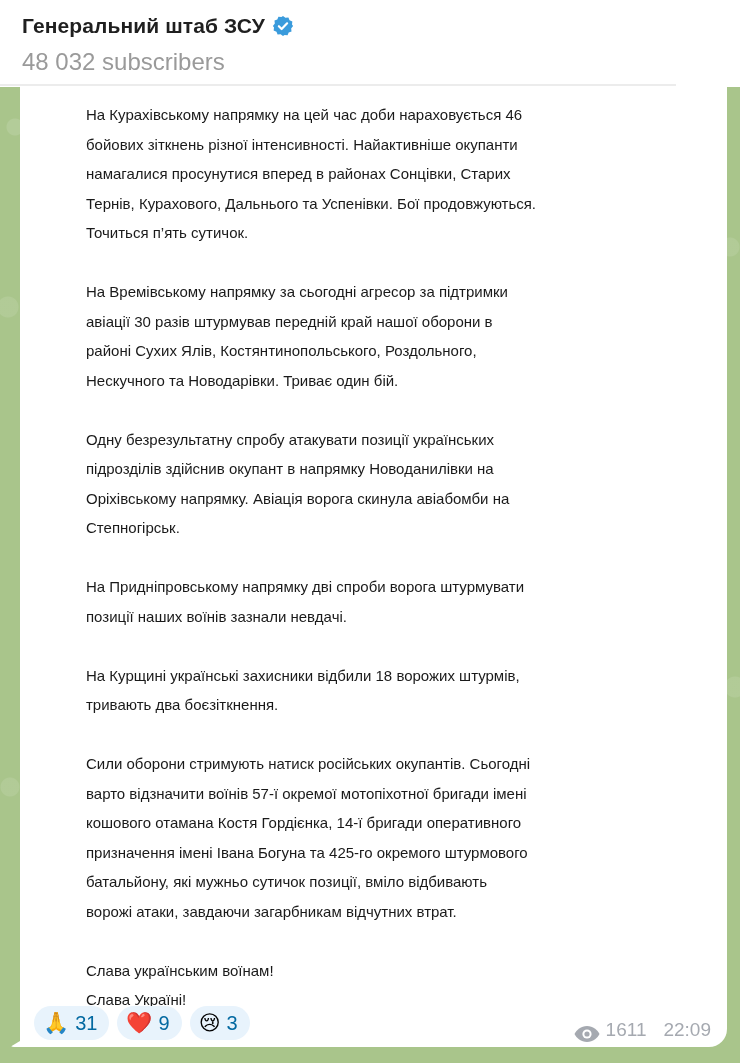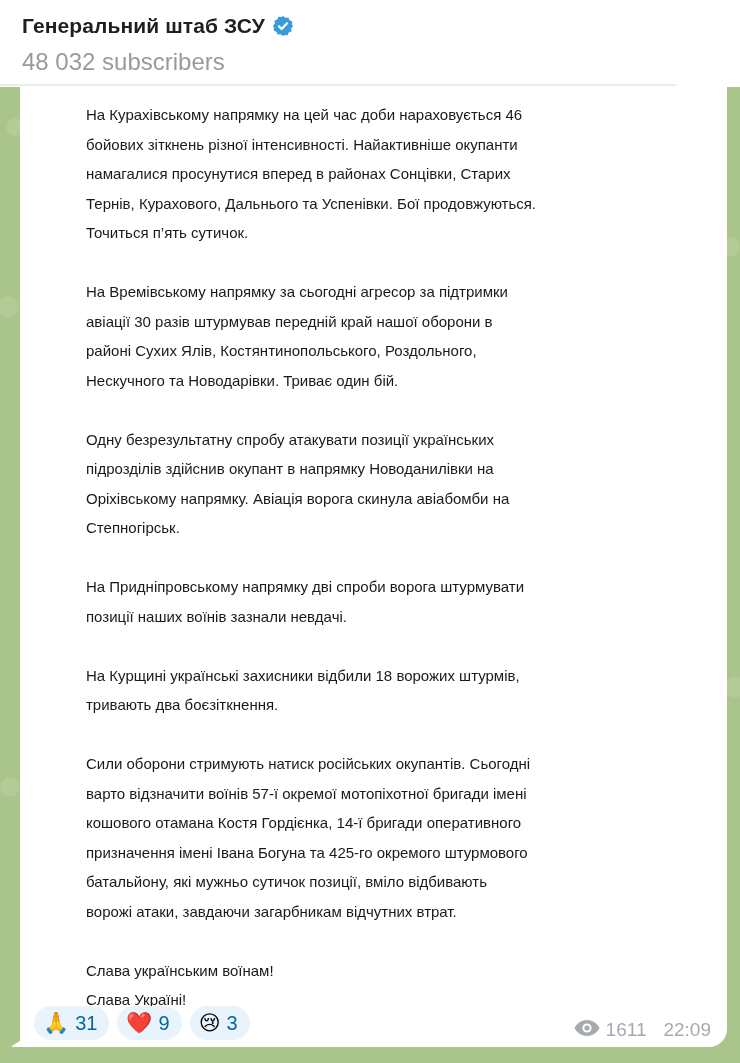--- a/index.html
+++ b/index.html
@@ -45,21 +45,21 @@
     .line { display: block; white-space: nowrap; }
 
     .reactions { position: absolute; left: 34px; top: 1006px; display: flex; gap: 8px; }
     .reaction {
       height: 34px; border-radius: 17px; background: #e8f3fc;
       display: flex; align-items: center; padding: 0 12px 0 9px;
     }
     .reaction .emoji { font-size: 21px; line-height: 1; margin-right: 6px; font-family: "DejaVu Sans", sans-serif; }
     .reaction .count { font-size: 20px; color: #0369a1; }
 
-    .meta { position: absolute; right: 29px; top: 1019px; display: flex; align-items: flex-start; color: #a5a9b0; font-size: 19px; }
+    .meta { position: absolute; right: 29px; top: 1019px; display: flex; align-items: flex-end; color: #a5a9b0; font-size: 19px; }
     .eye-icon { width: 26px; height: 16px; margin-right: 6px; }
     .views { margin-right: 17px; }
   </style>
 </head>
 <body>
 
 <div class="header">
   <div class="channel-title-row">
     <span class="channel-title">Генеральний штаб ЗСУ</span>
     <span class="verified">

